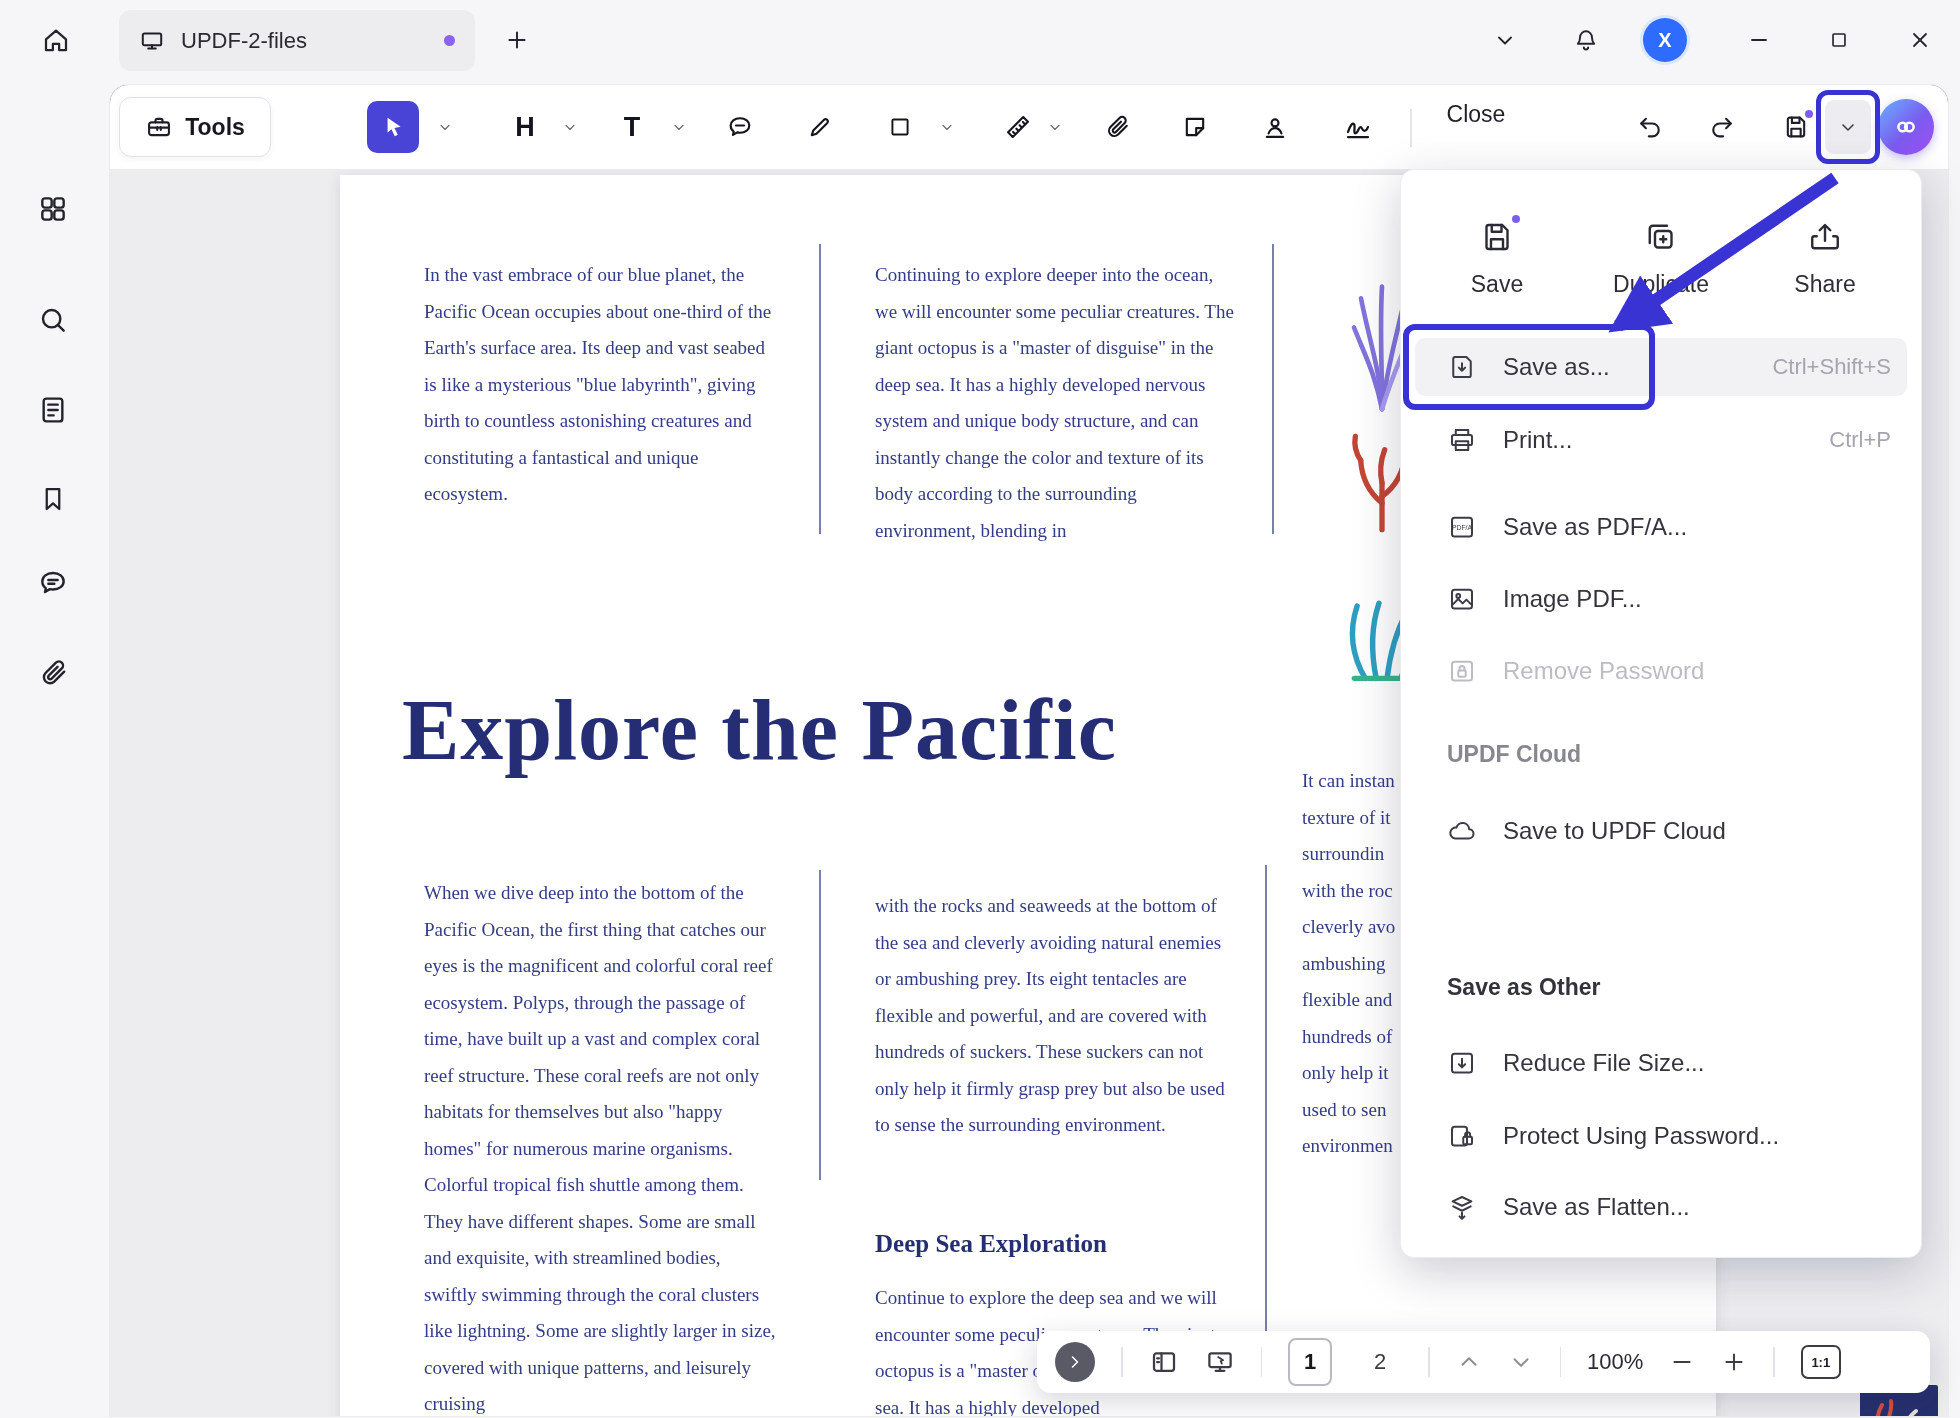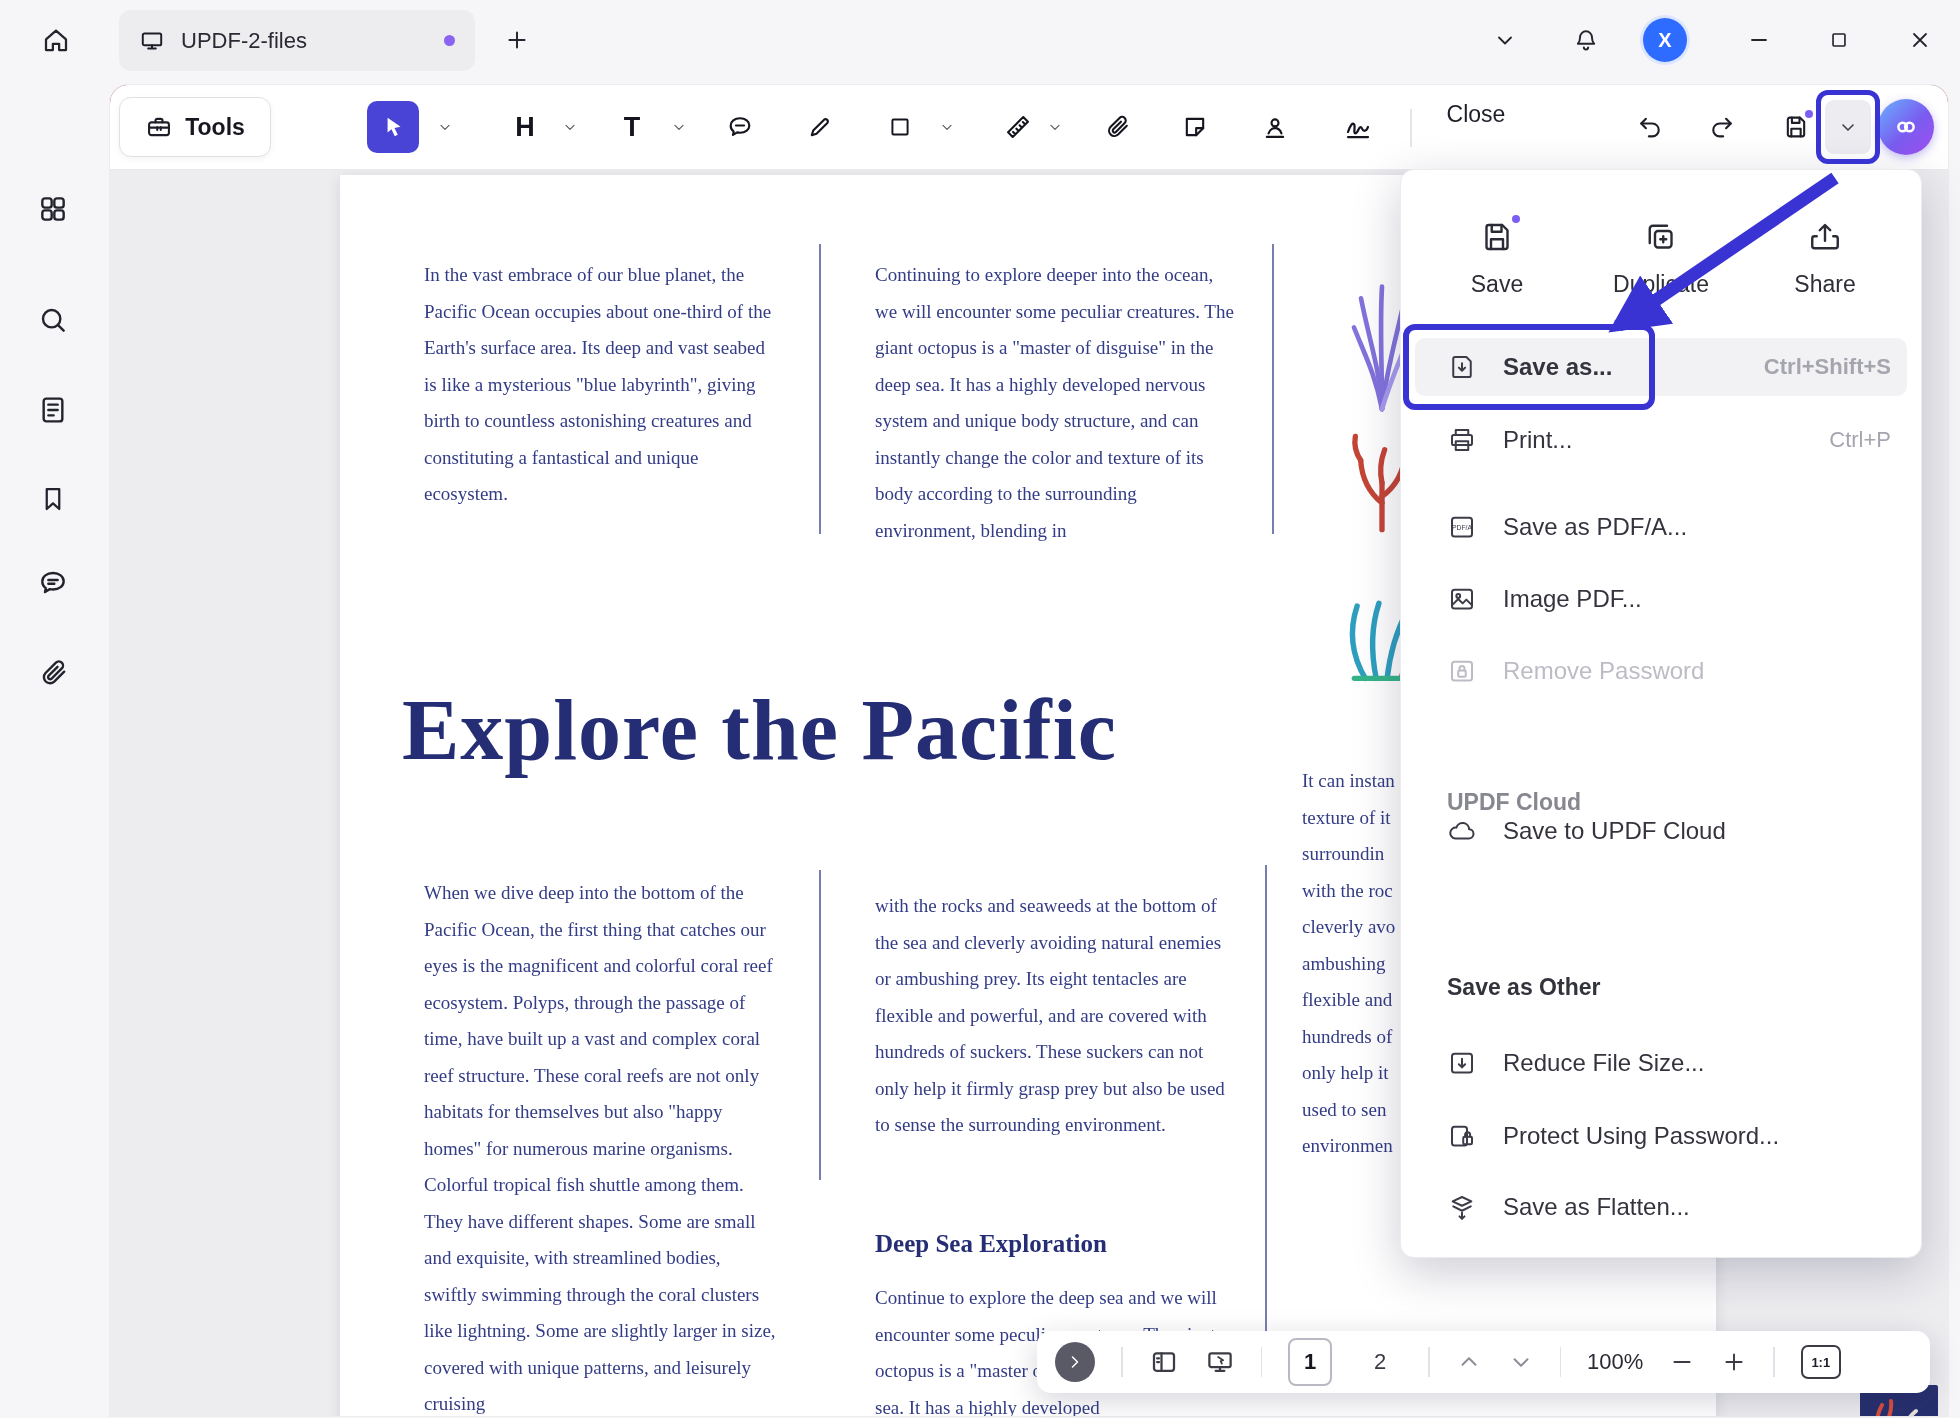--- a/index.html
+++ b/index.html
@@ -518,21 +518,21 @@
       <span class="micon">
         <svg class="s" width="36" height="36" viewBox="0 0 24 24" style="stroke-width:1.6;">
             <path d="M12 14.5v-10M8.5 7.5 12 4l3.5 3.5"></path>
             <path d="M6.5 11.5H5A1.5 1.5 0 0 0 3.5 13v5A1.5 1.5 0 0 0 5 19.5h14a1.5 1.5 0 0 0 1.5-1.5v-5a1.5 1.5 0 0 0-1.5-1.5h-1.5"></path>
           </svg>
       </span>
       <span>Share</span>
     </div>
   </div>
 
-  <div class="mrow hoverbg" style="top:168px; position:absolute;font-weight:bold;">
+  <div class="mrow hoverbg" style="top:168px; position:absolute;">
     <span class="mic">
       <svg class="s" width="30" height="30" viewBox="0 0 24 24" style="stroke-width:1.6;">
           <path d="M5 5.5A1.5 1.5 0 0 1 6.5 4h9L19 7.5v11a1.5 1.5 0 0 1-1.5 1.5h-11A1.5 1.5 0 0 1 5 18.5z"></path>
           <path d="M12 9v6M9.5 12.5 12 15l2.5-2.5"></path>
         </svg>
     </span>
     <span>Save as...</span>
     <span class="sc">Ctrl+Shift+S</span>
     <span class="saveas-ring"></span>
   </div>
@@ -574,21 +574,21 @@
     <span class="mic">
       <svg class="s" width="30" height="30" viewBox="0 0 24 24" style="stroke-width:1.6;">
           <rect x="4" y="4.5" width="16" height="15" rx="2"></rect>
           <rect x="9" y="11.5" width="6" height="5" rx="1"></rect>
           <path d="M10 11.5V10a2 2 0 0 1 4 0v1.5"></path>
         </svg>
     </span>
     <span>Remove Password</span>
   </div>
 
-  <div class="mheader" style="top:571px; color:#87878f;margin-top:48px;">UPDF Cloud</div>
+  <div class="mheader" style="top:571px; color:#87878f;">UPDF Cloud</div>
 
   <div class="mrow" style="top:632px;">
     <span class="mic">
       <svg class="s" width="30" height="30" viewBox="0 0 24 24" style="stroke-width:1.6;">
           <path d="M6.5 18h10.8a3.7 3.7 0 0 0 .4-7.4A5.2 5.2 0 0 0 7.5 9.3 4.3 4.3 0 0 0 6.5 18z"></path>
         </svg>
     </span>
     <span>Save to UPDF Cloud</span>
   </div>
 

